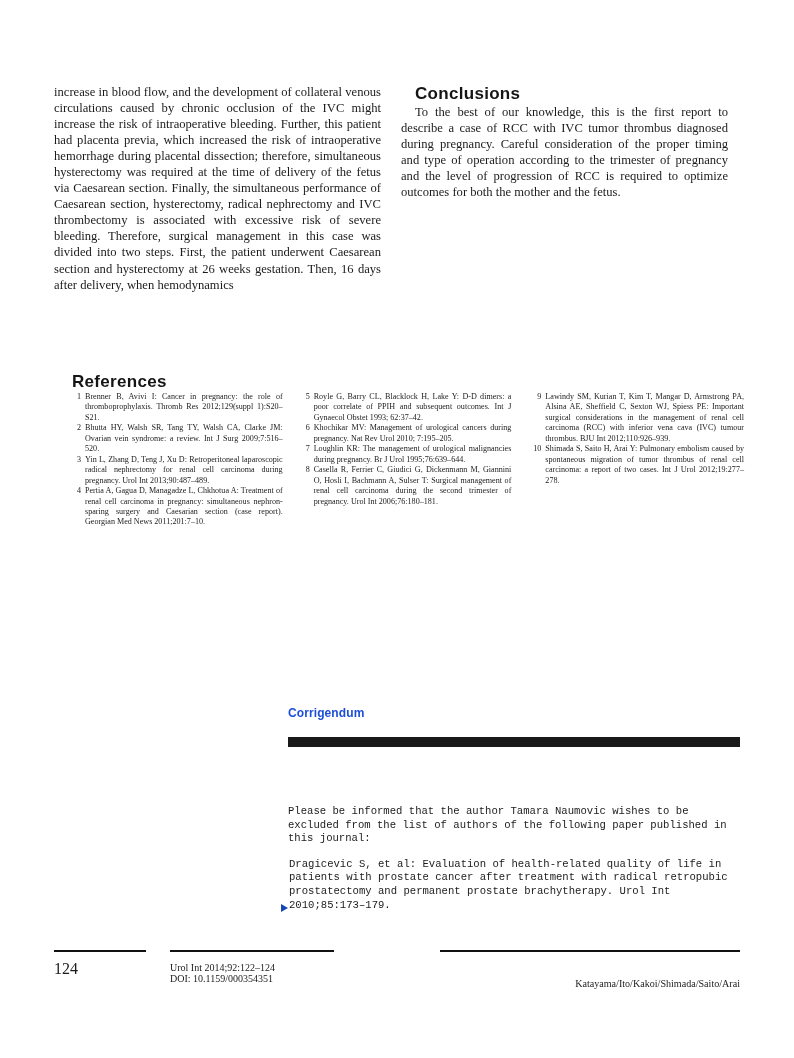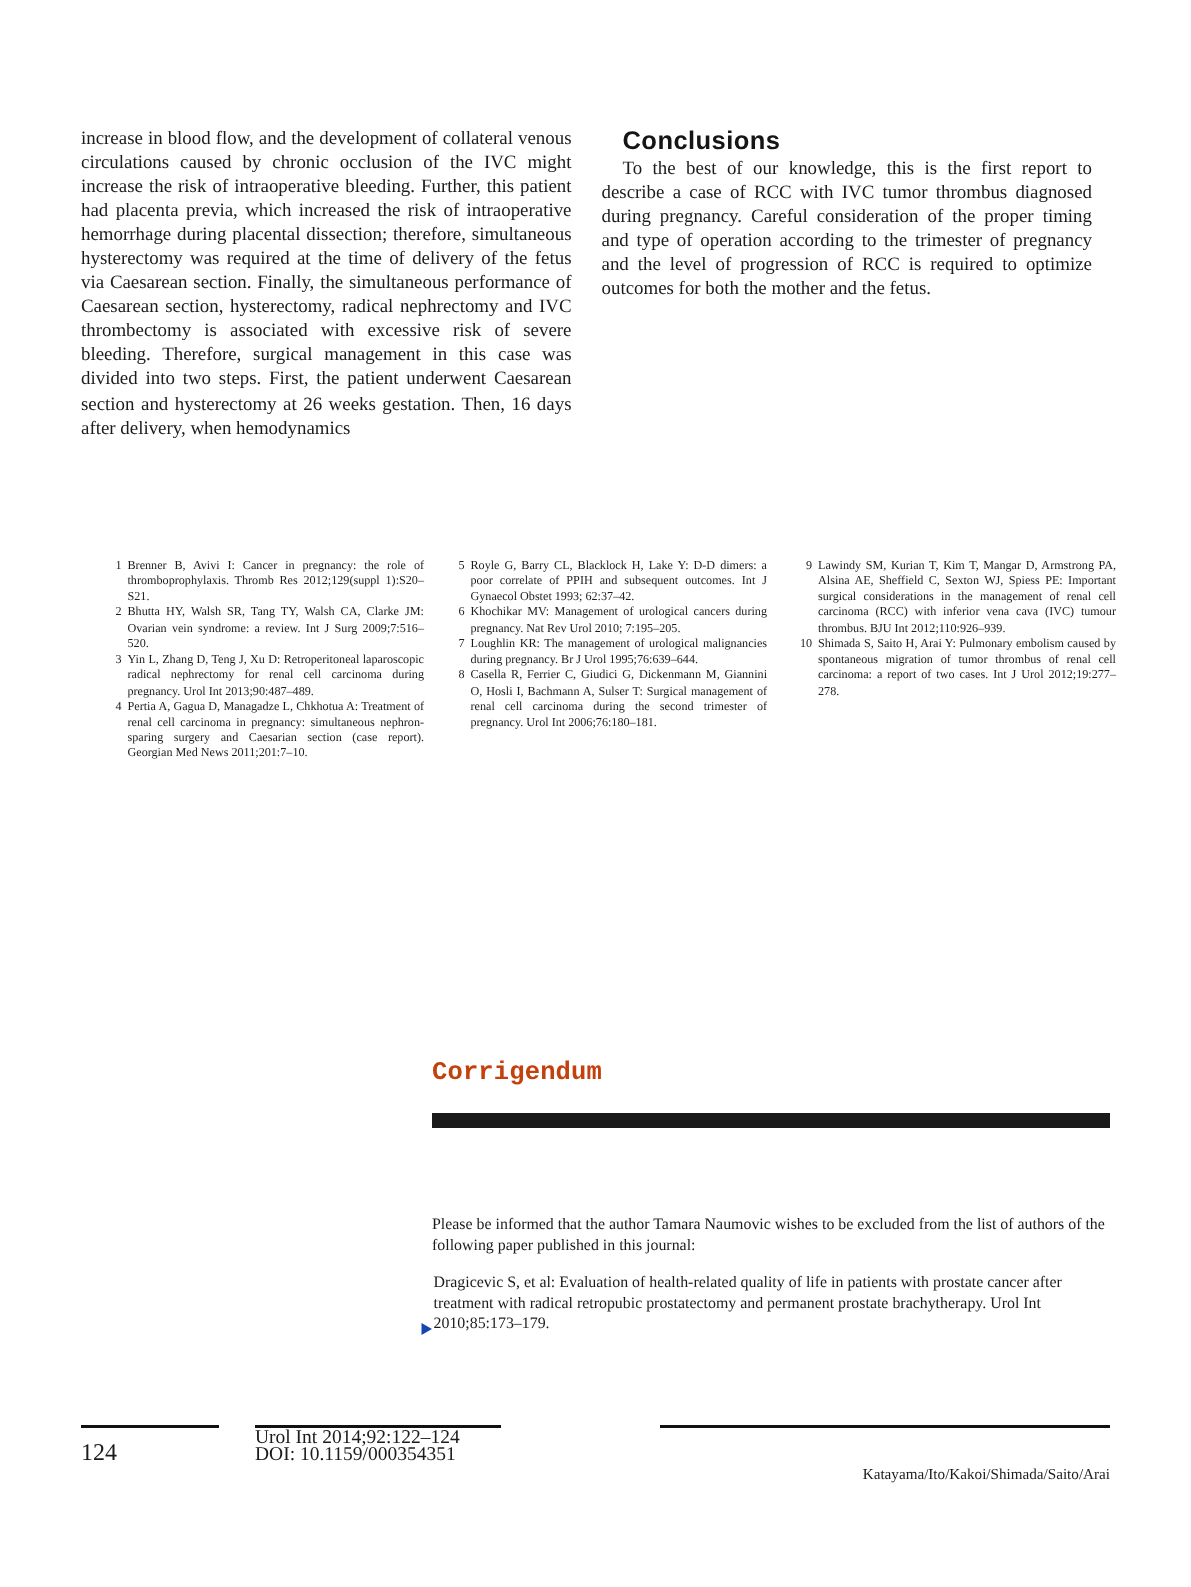--- a/index.html
+++ b/index.html
@@ -110,38 +110,39 @@
   }
 
   
   .corrigendum {
     position: absolute;
     left: 288px;
     top: 706px;
     width: 452px;
   }
   .corrigendum-head {
-    font-family: Liberation Mono, monospace;
+    font-family: Liberation Sans, sans-serif;
     font-weight: bold;
-    font-size: 17px;
+    font-size: 12px;
     letter-spacing: 0.1px;
-    color: #c2410c;
+    color: #1d4ed8;
     margin: 0;
   }
   .corrigendum-rule {
     margin-top: 17px;
     height: 10px;
     width: 100%;
     background: #1a1a1a;
   }
   .corrigendum-body {
     margin-top: 58px;
     font-size: 10.6px;
     line-height: 13.6px;
     color: #1b1b1b;
+    font-family: Liberation Mono, monospace;
   }
   .corrigendum-body p {
     margin: 0;
   }
   .corrigendum-ref {
     margin-top: 12px;
     display: flex;
     align-items: flex-end;
   }
   .tri-bullet {
@@ -182,22 +183,22 @@
   .footer-page {
     position: absolute;
     left: 0px;
     top: 10px;
     font-size: 16px;
     color: #1b1b1b;
   }
   .footer-cite {
     position: absolute;
     left: 116px;
-    top: 2px;
-    font-size: 13px;
+    top: 12px;
+    font-size: 10px;
     line-height: 11px;
     color: #1b1b1b;
   }
   .footer-authors {
     position: absolute;
     right: 0px;
     top: 28px;
     font-size: 10.1px;
     color: #1b1b1b;
     white-space: nowrap;
@@ -216,20 +217,21 @@
 
     <div class="col">
 
       <h2 class="section-head conclusions-head">Conclusions</h2>
 
       <p class="indent">To the best of our knowledge, this is the first report to describe a case of RCC with IVC tumor thrombus diagnosed during pregnancy. Careful consideration of the proper timing and type of operation according to the trimester of pregnancy and the level of progression of RCC is required to optimize outcomes for both the mother and the fetus.</p>
     </div>
   </div>
 
   <div class="references-block">
+    <h2 class="section-head references-head">References</h2>
 
     <div class="ref-columns">
 
       <div class="ref-col col1">
         <div class="ref-item">
           <span class="ref-num">1</span>
           <span class="ref-text">Brenner B, Avivi I: Cancer in pregnancy: the role of thromboprophylaxis. Thromb Res 2012;129(suppl 1):S20–S21.</span>
         </div>
         <div class="ref-item">
           <span class="ref-num">2</span>

